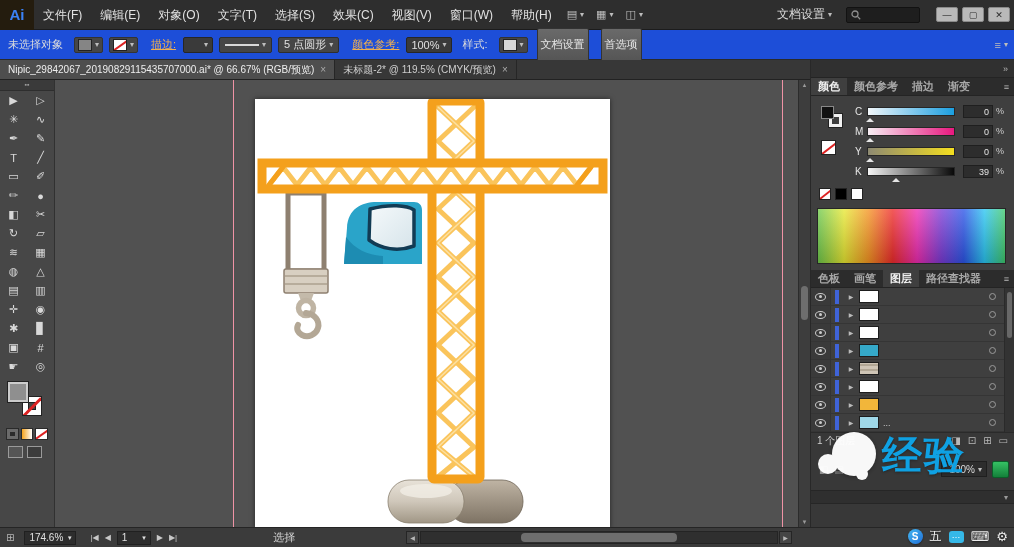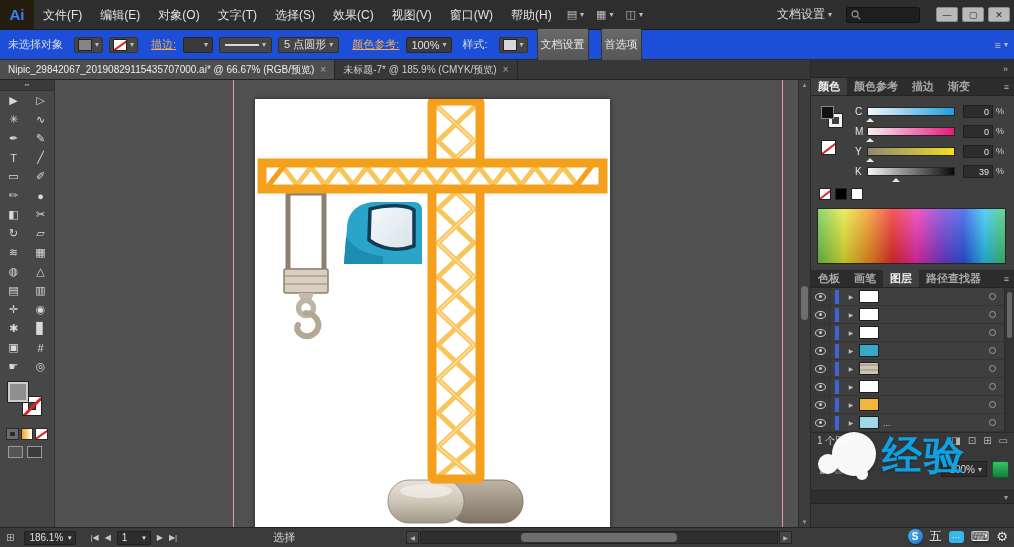--- a/index.html
+++ b/index.html
@@ -204,21 +204,21 @@
     <span class="mb-spacer"></span>
     <span class="mb-iconbtn dd">≡</span>
   </div>
 
   <div class="tabbar">
     <div class="doctab active">
       <span>Nipic_29842067_20190829115435707000.ai* @ 66.67% (RGB/预览)</span>
       <span class="close">×</span>
     </div>
     <div class="doctab">
-      <span>未标题-7* @ 185.9% (CMYK/预览)</span>
+      <span>未标题-2* @ 119.5% (CMYK/预览)</span>
       <span class="close">×</span>
     </div>
   </div>
 
   <div class="toolbar">
     <div class="tb-grip">▪▪</div>
     <div class="tools">
       <span class="tool">▶</span>
       <span class="tool">▷</span>
       <span class="tool">✳</span>
@@ -504,21 +504,21 @@
       </div>
       <div class="xrowB">
           <span>▾</span>
         </div>
     </div>
   </div>
 
   <div class="statusbar">
     <span class="sb-grid">⊞</span>
     <span class="sb-zoom">
-      <span>186.1%</span>
+      <span>174.6%</span>
       <span style="font-size:7px">▾</span>
     </span>
     <span class="sb-nav">
       <span>|◀</span>
       <span>◀</span>
       <span class="sb-page">
         <span>1</span>
         <span style="font-size:7px">▾</span>
       </span>
       <span>▶</span>

